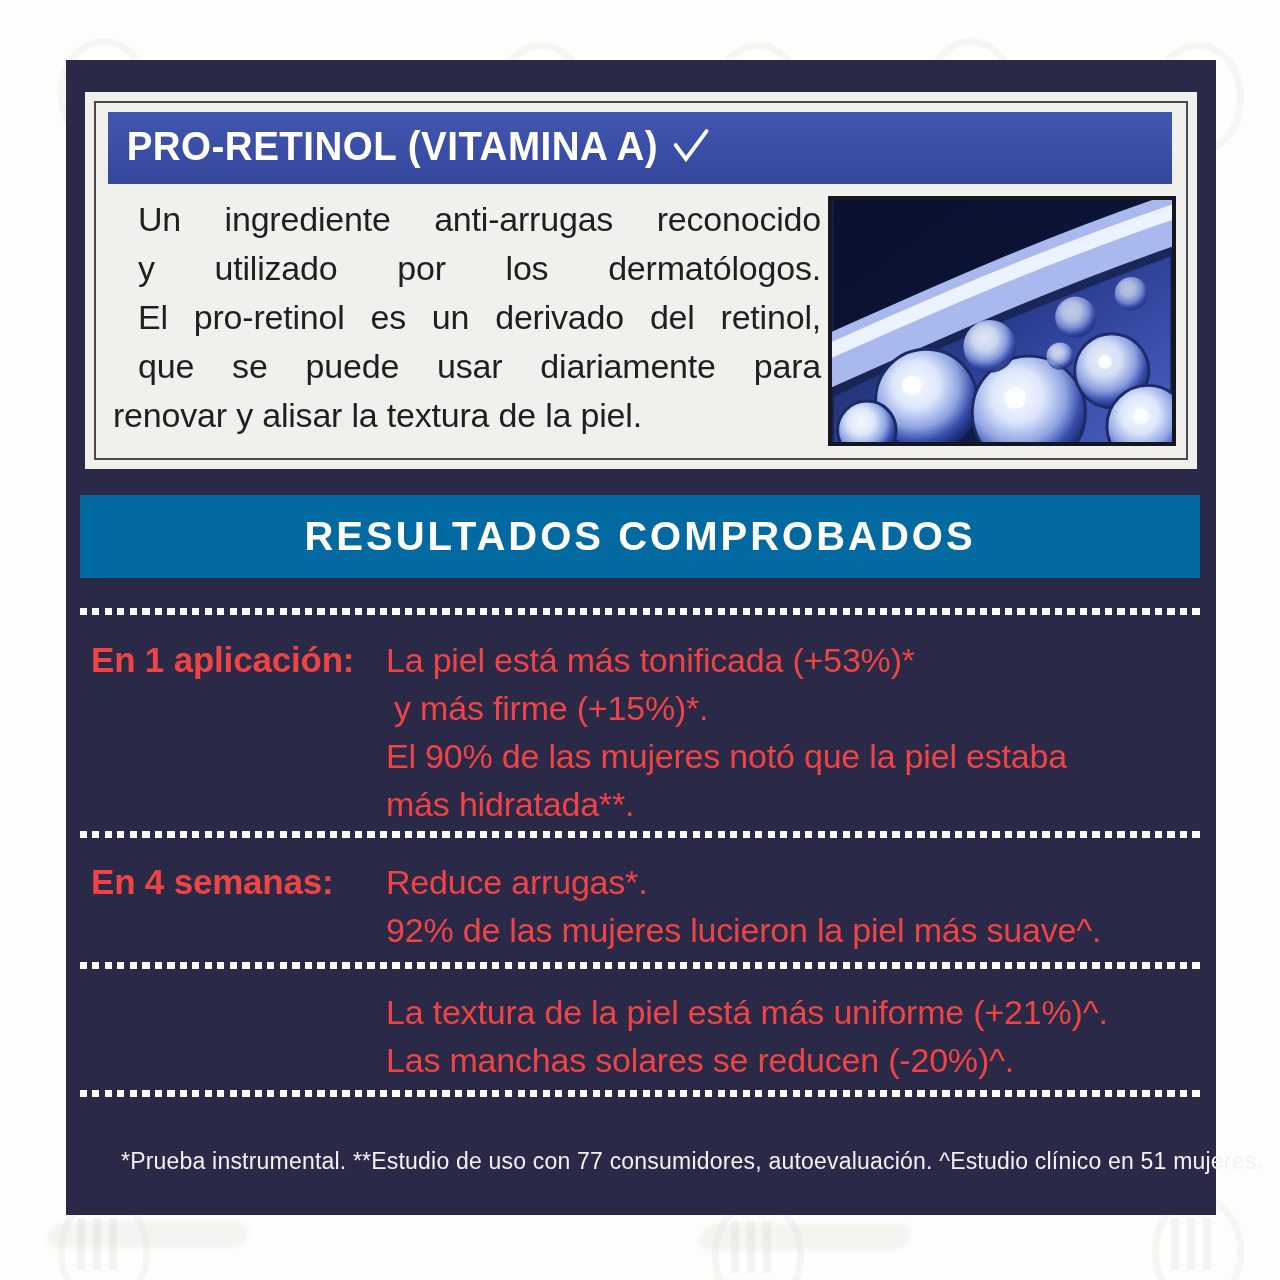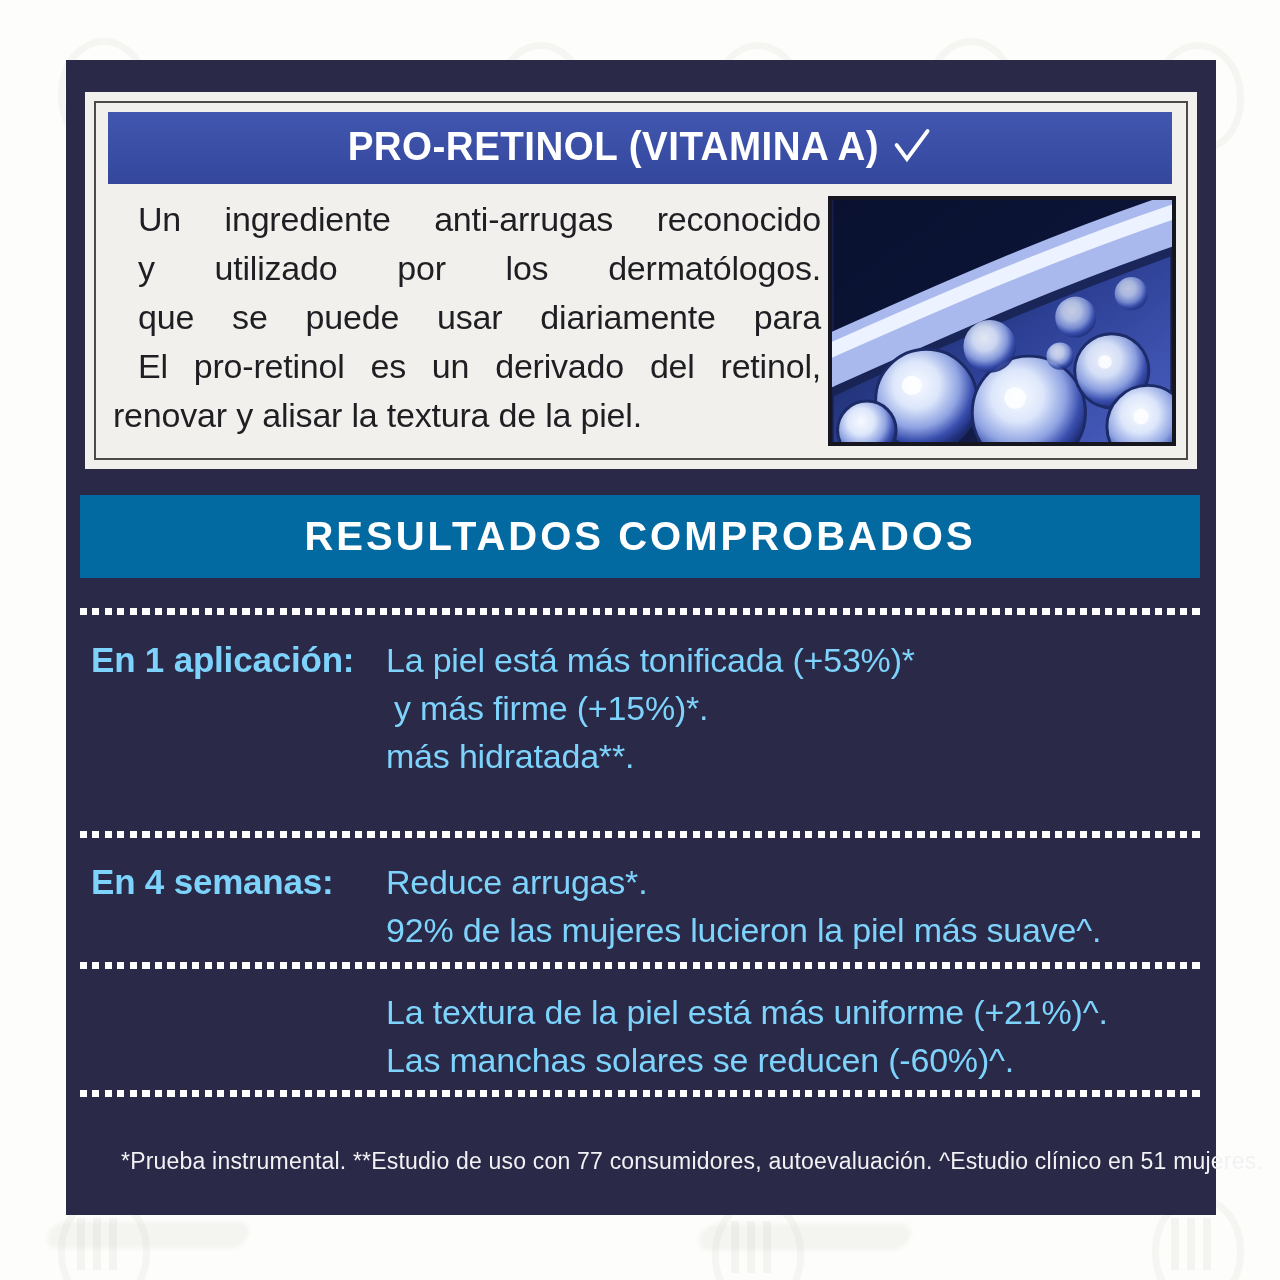--- a/index.html
+++ b/index.html
@@ -37,21 +37,21 @@
     position:absolute;left:19px;top:32px;width:1112px;height:377px;
     background:#f1f0ec;
   }
   .hairline{
     position:absolute;left:9px;top:9px;right:9px;bottom:9px;
     border:2px solid #4c4a48;pointer-events:none;
   }
   .blue-bar{
     position:absolute;left:23px;top:20px;width:1064px;height:72px;
     background:linear-gradient(180deg,#4156ae 0%,#3a4ea6 55%,#34479c 100%);
-    display:flex;align-items:center;justify-content:center;
+    display:flex;align-items:center;
   }
   .blue-bar .title{
     color:#ffffff;font-size:41px;font-weight:700;letter-spacing:.5px;
     transform:scaleX(.94);transform-origin:center;white-space:nowrap;
   }
   .check{margin-left:16px;display:inline-block;vertical-align:-4px;}
   .desc{
     position:absolute;left:28px;top:103px;width:708px;
     font-size:34px;line-height:49px;color:#1f1f23;letter-spacing:-.2px;
   }
@@ -71,21 +71,21 @@
     color:#ffffff;font-size:40px;font-weight:700;letter-spacing:3px;white-space:nowrap;
   }
   
   .dots{
     position:absolute;left:14px;width:1122px;height:7px;
     background-image:repeating-linear-gradient(to right,#ffffff 0 7px,transparent 7px 12.5px);
   }
   
   .section{
     position:absolute;left:0;width:1136px;padding-left:320px;box-sizing:border-box;
-    color:#7dd3fc;font-size:34px;line-height:48px;letter-spacing:-.2px;
+    color:#ef4444;font-size:34px;line-height:48px;letter-spacing:-.2px;
   }
   .sec-label{
     position:absolute;left:25px;top:0;font-weight:700;font-size:35px;white-space:nowrap;
   }
   .section .ln{white-space:nowrap;}
   
   .footnote{
     position:absolute;left:0;top:1088px;width:1150px;box-sizing:border-box;
     padding-left:55px;text-align:center;
     color:#f2f2f5;font-size:23px;letter-spacing:.2px;white-space:nowrap;
@@ -112,22 +112,22 @@
 
     <div class="blue-bar">
       <span class="title"><span>PRO-RETINOL (VITAMINA A)</span><span class="check"><svg width="40" height="36" viewBox="0 0 40 36">
               <path d="M3 17 L14 31 L36 3" fill="none" stroke="#ffffff" stroke-width="4" stroke-linecap="round"></path>
             </svg></span></span>
     </div>
 
     <div class="desc">
       <div class="just">Un ingrediente anti-arrugas reconocido</div>
       <div class="just">y utilizado por los dermatólogos.</div>
+      <div class="just">El pro-retinol es un derivado del retinol,</div>
       <div class="just">que se puede usar diariamente para</div>
-      <div class="just">El pro-retinol es un derivado del retinol,</div>
       <div>renovar y alisar la textura de la piel.</div>
     </div>
 
     <div class="photo">
       <svg viewBox="0 0 345 248">
         <defs>
           <linearGradient id="bgGrad" x1="0" y1="0" x2="1" y2="1">
             <stop offset="0" stop-color="#0d1436"></stop>
             <stop offset="0.55" stop-color="#2c3f93"></stop>
             <stop offset="1" stop-color="#4a5fc2"></stop>
@@ -169,29 +169,30 @@
 
   <div class="dots" style="top:548px"></div>
   <div class="dots" style="top:771px"></div>
   <div class="dots" style="top:902px"></div>
   <div class="dots" style="top:1030px"></div>
 
   <div class="section" style="top:576px">
     <span class="sec-label">En 1 aplicación:</span>
     <div class="ln">La piel está más tonificada (+53%)*</div>
     <div class="ln" style="padding-left:8px">y más firme (+15%)*.</div>
+    <div class="ln">El 90% de las mujeres notó que la piel estaba</div>
     <div class="ln">más hidratada**.</div>
   </div>
 
   <div class="section" style="top:798px">
     <span class="sec-label">En 4 semanas:</span>
     <div class="ln">Reduce arrugas*.</div>
     <div class="ln">92% de las mujeres lucieron la piel más suave^.</div>
   </div>
 
   <div class="section" style="top:928px">
     <div class="ln">La textura de la piel está más uniforme (+21%)^.</div>
-    <div class="ln">Las manchas solares se reducen (-60%)^.</div>
+    <div class="ln">Las manchas solares se reducen (-20%)^.</div>
   </div>
 
   <div class="footnote">*Prueba instrumental.  **Estudio de uso con 77 consumidores, autoevaluación. ^Estudio clínico en 51 mujeres.</div>
 
 </div>
 
 </body></html>

